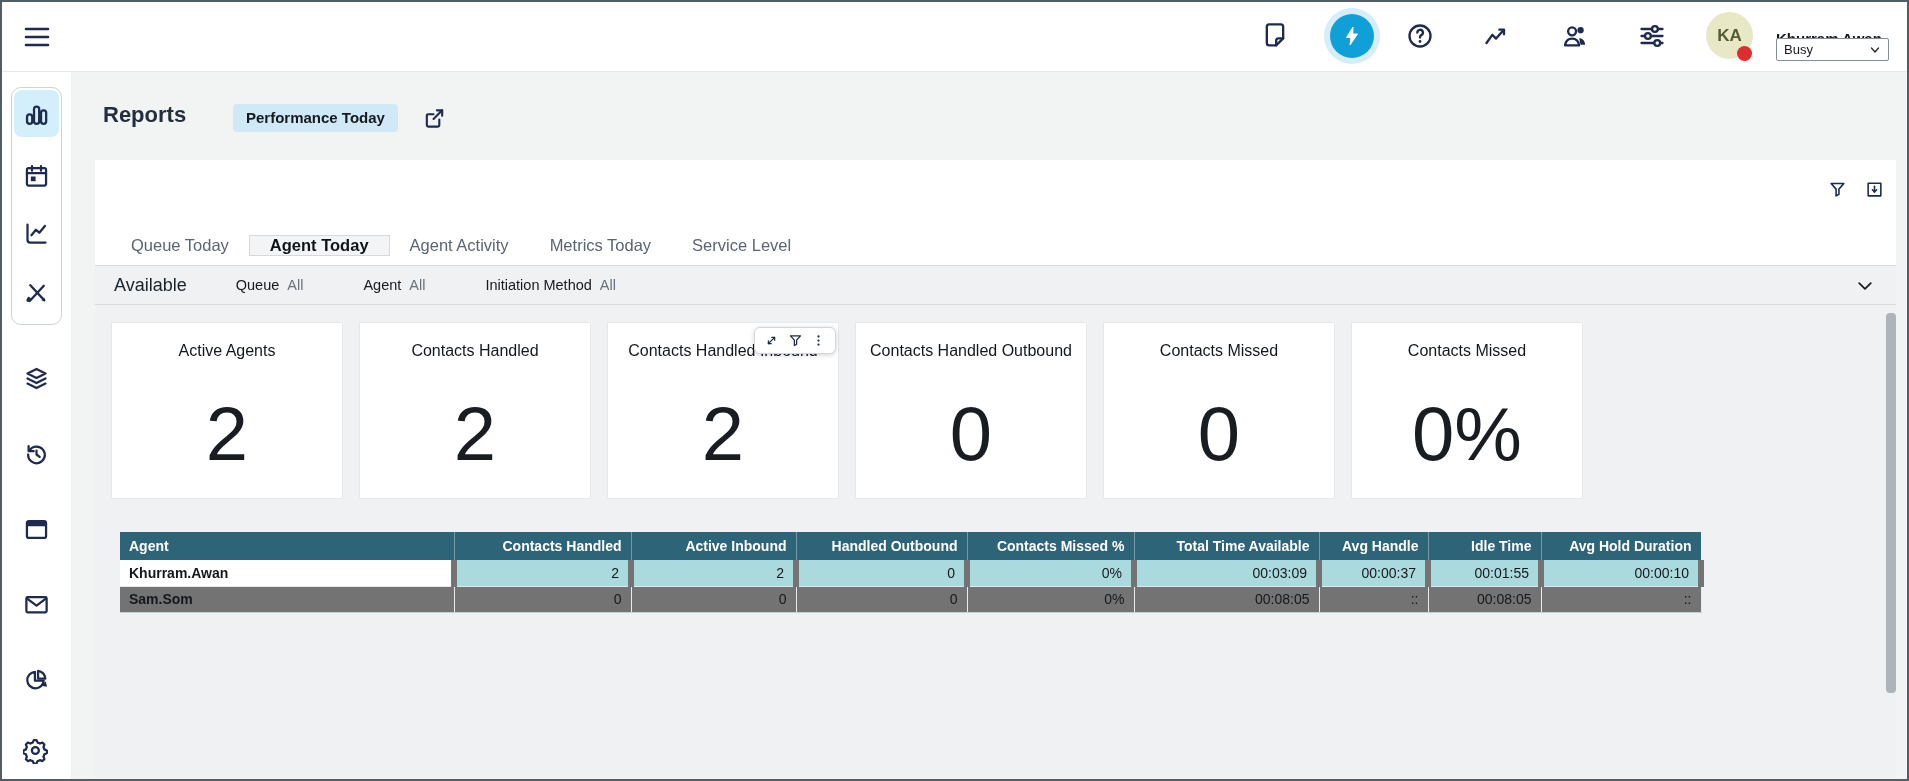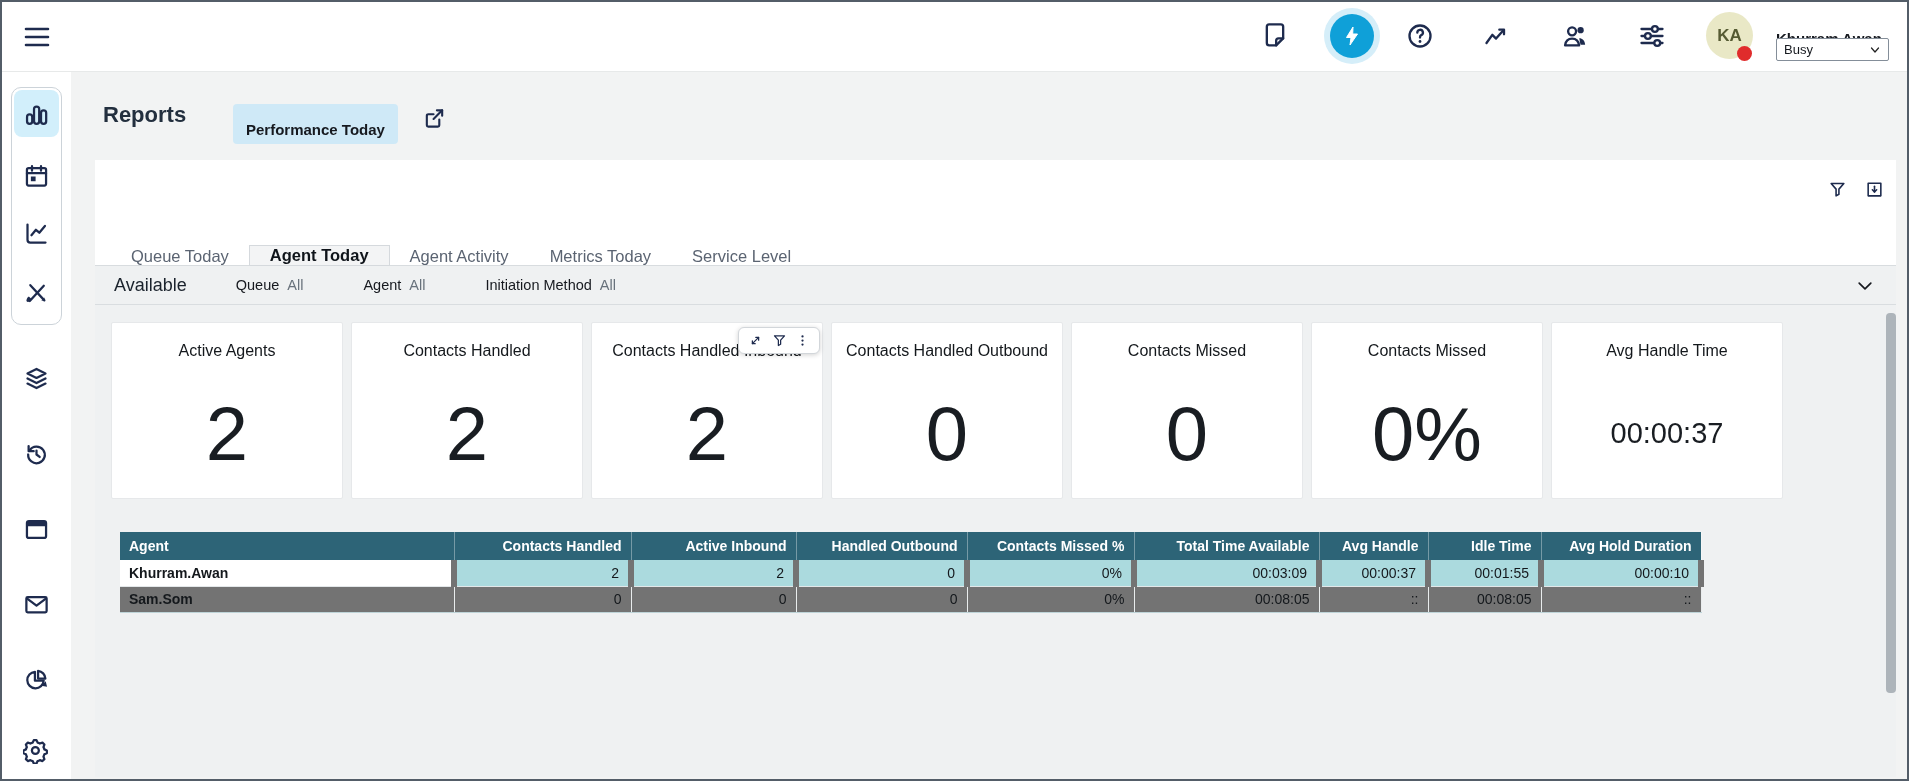--- a/index.html
+++ b/index.html
@@ -26,48 +26,48 @@
   .status-select svg{ width:12px; height:12px; }
 
   
   .sidebar{ position:absolute; left:0; top:70px; bottom:0; width:69px; background:#fff; z-index:4; }
   .nav-group{ position:absolute; left:9px; top:15px; width:51px; height:238px; background:#fff; border:1px solid #ccd3d9; border-radius:10px; }
   .nav-active-bg{ position:absolute; left:12px; top:18px; width:45px; height:47px; background:#d2effb; border-radius:8px; }
   .side-ic{ position:absolute; left:21px; width:27px; height:27px; cursor:pointer; }
 
   
   .page-title{ position:absolute; left:101px; top:100px; font-size:22px; font-weight:bold; color:#232f3e; }
-  .badge{ position:absolute; left:231px; top:102px; height:40px; line-height:28px; padding:12px 13px; background:#cfe9f7; border-radius:4px; font-size:15px; font-weight:bold; color:#16191f; }
+  .badge{ position:absolute; left:231px; top:102px; height:28px; line-height:28px; padding:0 13px; background:#cfe9f7; border-radius:4px; font-size:15px; font-weight:bold; color:#16191f; }
   .ext-link{ position:absolute; left:421px; top:105px; width:23px; height:23px; cursor:pointer; }
   .refresh-row{ position:absolute; top:104px; right:18px; display:flex; align-items:center; gap:13px; }
   .refresh-text{ font-size:17px; color:#2a323c; display:inline-flex; gap:6px; align-items:baseline; }
   .refresh-text b{ color:#101419; }
   .info-ic{ width:21px; height:21px; cursor:pointer; }
   .refresh-ic{ width:24px; height:24px; cursor:pointer; }
 
   
   .panel{ position:absolute; left:93px; top:158px; right:11px; bottom:2px; background:#fff; }
   .panel-tools{ position:absolute; top:20px; right:12px; display:flex; gap:18px; }
   .panel-tools svg{ width:19px; height:19px; cursor:pointer; }
 
-  .tabs{ position:absolute; left:15px; top:64px; height:42px; display:flex; align-items:flex-end; font-size:16.5px; color:#5b6472; z-index:2; }
+  .tabs{ position:absolute; left:15px; top:64px; height:42px; display:flex; align-items:center; font-size:16.5px; color:#5b6472; z-index:2; }
   .tab{ display:flex; align-items:center; padding:0 20px; cursor:pointer; white-space:nowrap; }
   .tab.active{ background:#f3f4f5; border:1px solid #d5d9dd; font-weight:bold; color:#0f141a; }
   .tab-sep{ width:1px; background:#d8dcdf; margin:11px 0; }
   .tabs-line{ position:absolute; top:105px; left:0; right:0; height:1px; background:#d8dcdf; }
 
   .embed{ position:absolute; top:106px; left:0; right:0; bottom:0; background:#eff1f2; }
   .controls{ position:absolute; top:0; left:0; right:0; height:39px; border-bottom:1px solid #d9dde0; display:flex; align-items:center; padding-left:19px; }
   .controls-title{ font-size:18px; color:#1a222c; margin-right:49px; }
   .fgroup{ display:flex; align-items:baseline; gap:8px; margin-right:60px; font-size:14.5px; cursor:pointer; }
   .fgroup .flabel{ font-weight:normal; color:#16191f; }
   .fgroup .fvalue{ color:#68727c; }
   .controls-chevron{ position:absolute; right:21px; top:10px; width:20px; height:20px; cursor:pointer; }
 
-  .cards{ position:absolute; top:56px; left:16px; display:flex; gap:8px; }
+  .cards{ position:absolute; top:56px; left:16px; display:flex; gap:16px; }
   .card{ position:relative; width:232px; height:177px; background:#fff; border:1px solid #e6e8ea; border-radius:2px; cursor:pointer; }
   .card-title{ position:absolute; top:19px; left:6px; right:6px; text-align:center; font-size:16px; color:#14181c; white-space:nowrap; overflow:hidden; }
   .card-value{ position:absolute; top:60px; bottom:14px; left:0; right:0; display:flex; align-items:center; justify-content:center; font-size:76px; font-weight:400; color:#191d22; }
   .card-value.small-val{ font-size:29px; }
   .card-toolbar{ position:absolute; top:4px; right:2px; width:82px; height:27px; background:#fff; border:1px solid #d2d6da; border-radius:6px; box-shadow:0 1px 5px rgba(0,0,0,.18); display:flex; align-items:center; justify-content:space-evenly; z-index:3; }
   .card-toolbar svg{ width:15px; height:15px; cursor:pointer; }
 
   .tbl-wrap{ position:absolute; top:266px; left:25px; }
   table{ border-collapse:collapse; table-layout:fixed; width:1581px; font-size:14px; }
   thead th{ background:#2d6477; color:#fff; font-weight:bold; height:28px; padding:0 9px; text-align:right; border-right:1px solid rgba(255,255,255,.35); cursor:pointer; }
@@ -315,24 +315,20 @@
           <div class="card-title">Contacts Handled Outbound</div>
           <div class="card-value">0</div>
         </div>
         <div class="card">
           <div class="card-title">Contacts Missed</div>
           <div class="card-value">0</div>
         </div>
         <div class="card">
           <div class="card-title">Contacts Missed</div>
           <div class="card-value">0%</div>
-        </div>
-        <div class="card">
-          <div class="card-title">Avg Handle Time</div>
-          <div class="card-value small-val">00:00:37</div>
         </div>
       </div>
 
       <div class="tbl-wrap">
         <table>
           <colgroup>
             <col style="width:334px">
               <col style="width:177px">
               <col style="width:165px">
               <col style="width:171px">

